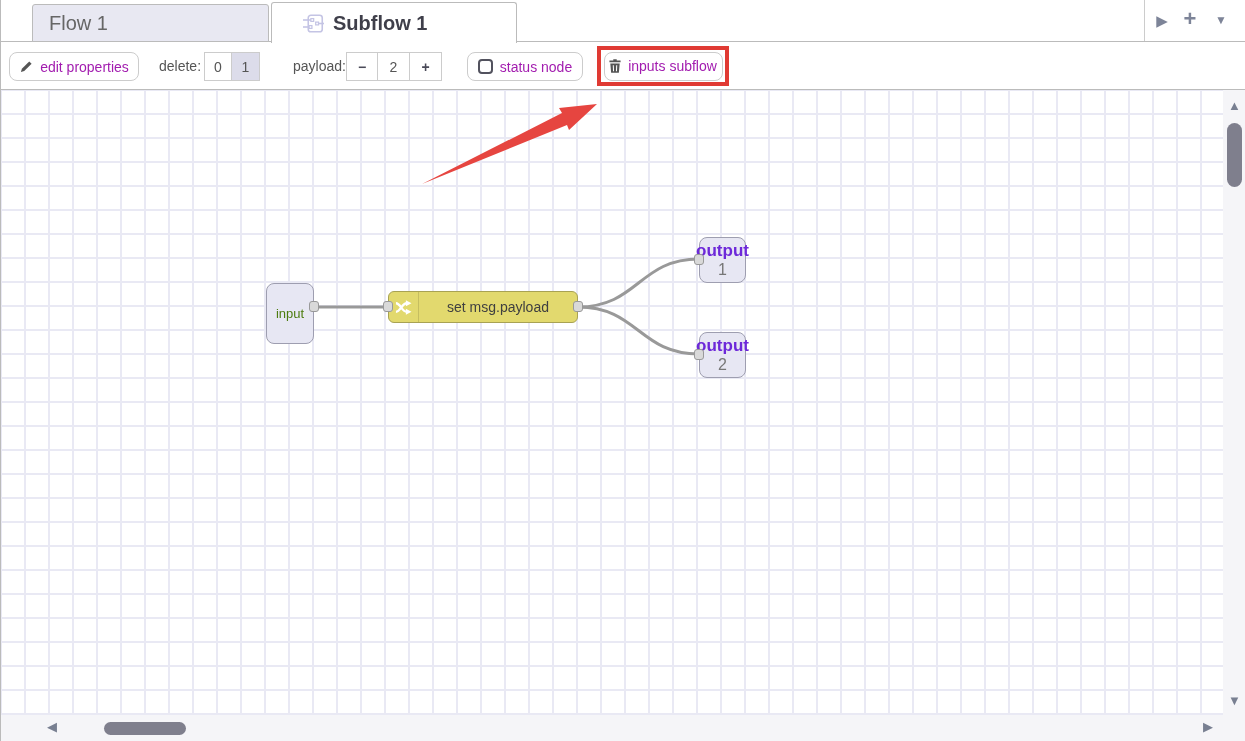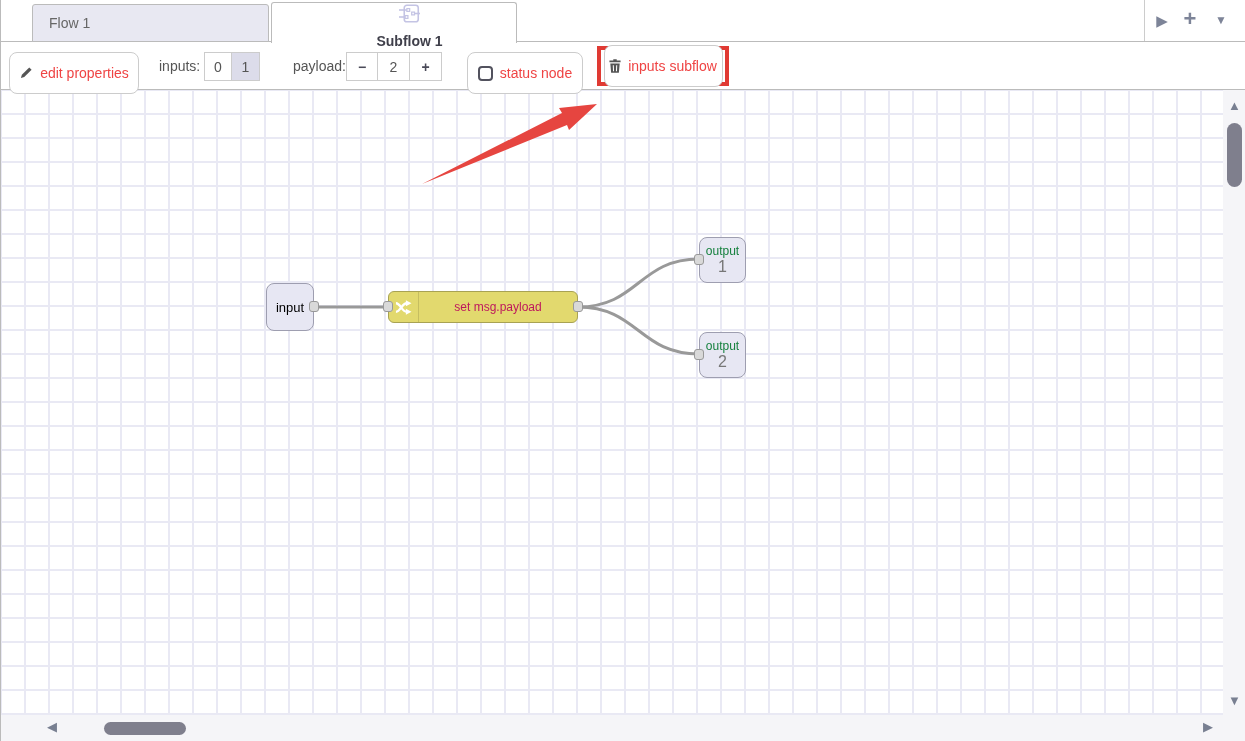--- a/index.html
+++ b/index.html
@@ -4,39 +4,39 @@
 <style>
   * { margin:0; padding:0; box-sizing:border-box; }
   body { font-family:"Liberation Sans", sans-serif; }
   #app { position:relative; width:1245px; height:741px; background:#fff; overflow:hidden;
          border-left:1px solid #bbb; }
 
   
   .tabbar { position:absolute; left:0; top:0; width:1245px; height:42px; background:#fff;
             border-bottom:1px solid #bbb; z-index:5; }
   .tab { position:absolute; border:1px solid #bbb; border-radius:3px 3px 0 0;
-         font-size:14px; display:flex; align-items:center; cursor:pointer; }
+         font-size:20px; display:flex; align-items:center; cursor:pointer; }
   .tab-inactive { left:31px; top:4px; width:237px; height:38px; background:#e8e8f2;
                   color:#666; padding-left:16px; }
   .tab-active { left:270px; top:2px; width:246px; height:41px; background:#fff;
                 border-bottom:none; color:#3f3f4a; font-weight:bold; padding-left:31px;
-                z-index:6; gap:9px;flex-direction:column; }
+                z-index:6; gap:9px; }
   .tabbar-sep { position:absolute; left:1143px; top:0; width:1px; height:41px; background:#ccc; }
   .tabbar-btn { position:absolute; top:0; height:41px; line-height:41px; text-align:center;
                 color:#7d8498; cursor:pointer; }
   .btn-triangle { left:1148px; width:26px; font-size:15px; }
   .btn-plus { left:1176px; width:26px; font-size:22px; font-weight:bold; line-height:38px; }
   .btn-chevron { left:1206px; width:28px; font-size:12px; }
 
   
   .toolbar { position:absolute; left:0; top:42px; width:1245px; height:48px; background:#fff;
              border-bottom:1px solid #bbb; z-index:4; font-size:14px; color:#555; }
-  .tb-btn { position:absolute; top:10px; height:42px; border:1px solid #ccc; background:#fff;
+  .tb-btn { position:absolute; top:10px; height:29px; border:1px solid #ccc; background:#fff;
             border-radius:8px; display:flex; align-items:center; justify-content:center;
-            gap:7px; cursor:pointer; color:#ef4444; font-size:14px; }
+            gap:7px; cursor:pointer; color:#a21caf; font-size:14px; }
   .tb-label { position:absolute; top:0; height:48px; line-height:48px; color:#555; }
   .cellgroup { position:absolute; top:10px; height:29px; display:flex; }
   .cell { width:28px; height:29px; border:1px solid #ccc; border-left:none;
           display:flex; align-items:center; justify-content:center; background:#fff;
           cursor:pointer; color:#555; }
   .cell:first-child { border-left:1px solid #ccc; }
   .cell.selected { background:#dcdcea; }
   .cell.wide { width:32px; font-weight:bold; color:#4a4a58; }
   .cell.value { width:32px; font-weight:normal; color:#555; }
   .checkbox { width:15px; height:15px; border:2px solid #52525e; border-radius:4px;
@@ -49,31 +49,31 @@
   
   .canvas { position:absolute; left:0; top:90px; width:1222px; height:625px; background:#fff;
             background-image:
               linear-gradient(to right, #e9e9f4 2px, transparent 2px),
               linear-gradient(to bottom, #e9e9f4 2px, transparent 2px);
             background-size:24px 24px; background-position:-1px -1px; }
   .wires-svg { position:absolute; left:0; top:0; }
   .wire { stroke:#999; stroke-width:3; fill:none; }
   .node { position:absolute; border:1px solid #9e9eb0; border-radius:8px; background:#e7e7f3;
           display:flex; align-items:center; justify-content:center; cursor:pointer; }
-  .node-input { left:265px; top:193px; width:48px; height:48px; color:#000000; font-size:13px; }
+  .node-input { left:265px; top:193px; width:48px; height:61px; color:#4d7c0f; font-size:13px; }
   .node-output { flex-direction:column; width:47px; height:46px; line-height:1.1; }
-  .node-output .o-label { color:#15803d; font-size:12px; }
+  .node-output .o-label { color:#6d28d9; font-size:17px;font-weight:bold; }
   .node-output .o-num { color:#777; font-size:16px; }
   .node-output1 { left:698px; top:147px; }
   .node-output2 { left:698px; top:242px; }
   .node-change { left:387px; top:201px; width:190px; height:32px; background:#e2d96e;
                  border:1px solid #a8a253; border-radius:6px; padding:0; }
   .node-change .node-icon { width:30px; height:100%; display:flex; align-items:center;
                             justify-content:center; border-right:1px solid rgba(0,0,0,0.12); }
-  .node-change .node-text { flex:1; text-align:center; color:#be185d; font-size:12px; }
+  .node-change .node-text { flex:1; text-align:center; color:#404040; font-size:14px; }
   .port { position:absolute; width:10px; height:11px; background:#d9d9d9;
           border:1px solid #999; border-radius:3px; cursor:crosshair; }
 
   
   .vscroll { position:absolute; left:1222px; top:90px; width:23px; height:651px;
              background:#f5f5f8; }
   .hscroll { position:absolute; left:0; top:715px; width:1222px; height:26px;
              background:#f5f5f8; }
   .scroll-arrow { position:absolute; color:#787f91; cursor:pointer; text-align:center; }
   .v-up { left:0; top:8px; width:23px; font-size:13px; }
@@ -117,21 +117,21 @@
 
     <div class="tb-btn" style="left:8px; width:130px;">
       <span style="display:flex;">
         <svg width="14" height="14" viewBox="0 0 16 16">
           <path d="M11.7 1.6 L14.4 4.3 L6 12.7 L2.2 13.8 L3.3 10 Z" fill="#555"></path>
         </svg>
       </span>
       <span>edit properties</span>
     </div>
 
-    <div class="tb-label" style="left:158px;">inputs:</div>
+    <div class="tb-label" style="left:158px;">delete:</div>
     <div class="cellgroup" style="left:203px;">
       <div class="cell">0</div>
       <div class="cell selected">1</div>
     </div>
 
     <div class="tb-label" style="left:292px;">payload:</div>
     <div class="cellgroup" style="left:345px;">
       <div class="cell wide">−</div>
       <div class="cell value">2</div>
       <div class="cell wide">+</div>

